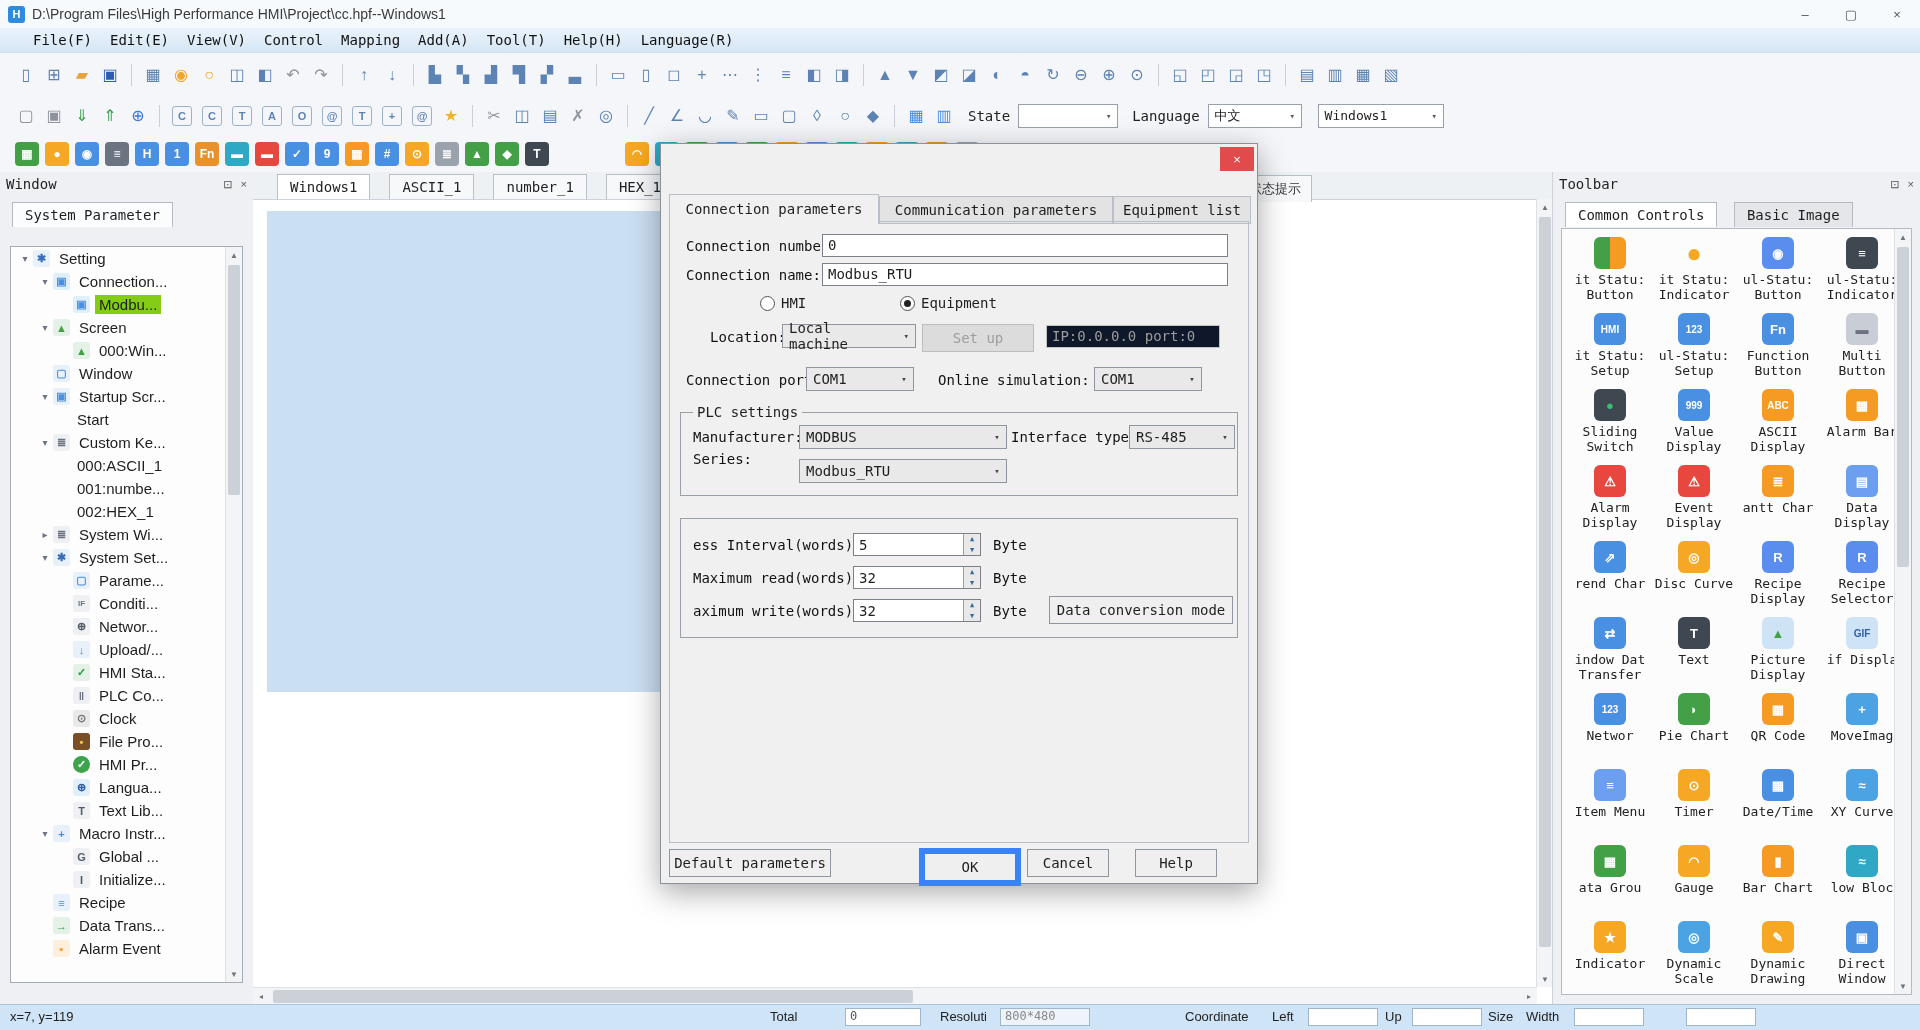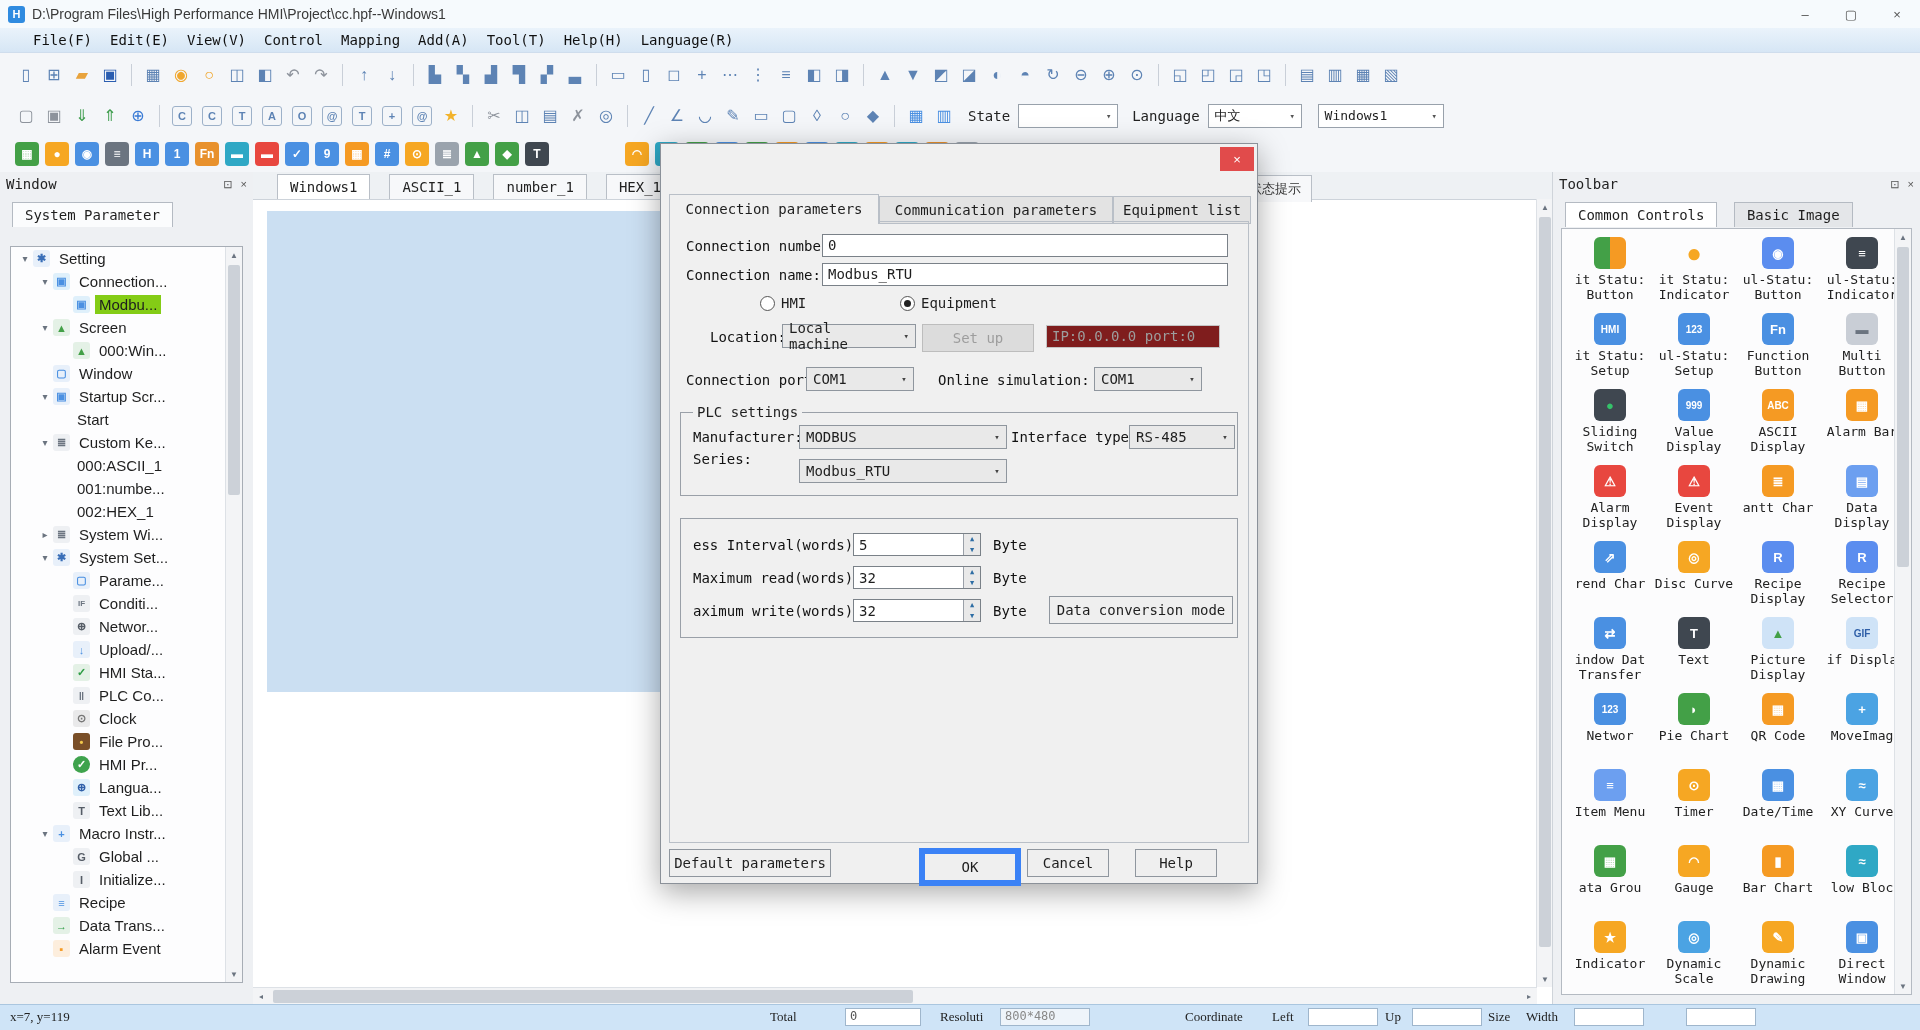--- a/index.html
+++ b/index.html
@@ -80,21 +80,21 @@
   #dtitle{height:30px;background:#fff;display:flex;align-items:center;padding-left:14px;font-size:15px;color:#333}
   #dclose{position:absolute;right:3px;top:3px;width:34px;height:24px;background:#e14b4b;color:#fff;
           display:flex;align-items:center;justify-content:center;font-size:13px}
   .dtab{position:absolute;font-family:"DejaVu Sans Mono",monospace;font-size:14px;text-align:center;
         border:1px solid #b9bfc7;background:#e3e3e3;height:26px;line-height:26px;top:52px}
   .dtab.active{background:#f0f0f0;height:29px;line-height:29px;top:50px;border-bottom:none;z-index:2}
   #dpanel{position:absolute;left:8px;top:77px;width:578px;height:620px;border:1px solid #b9bfc7}
   .dlab{position:absolute;font-family:"DejaVu Sans Mono",monospace;font-size:14px;color:#111;white-space:nowrap}
   .dinput{position:absolute;background:#fff;border:1px solid #7a8188;font-family:"DejaVu Sans Mono",monospace;
           font-size:14px;padding:2px 5px;height:17px;white-space:nowrap}
-  .dinput.dis{background:#7f1d1d;color:#9d9d9d;border-color:#c4c4c4}
+  .dinput.dis{background:#0f172a;color:#9d9d9d;border-color:#c4c4c4}
   .dsel{position:absolute;background:#e9e9e9;border:1px solid #8f969e;height:22px;display:flex;align-items:center;
         font-family:"DejaVu Sans Mono",monospace;font-size:14px;padding-left:6px}
   .dsel .dar{margin-left:auto;width:18px;text-align:center;font-size:9px;color:#444}
   .dbtn{position:absolute;background:#efefef;border:1px solid #8f969e;font-family:"DejaVu Sans Mono",monospace;
         font-size:14px;display:flex;align-items:center;justify-content:center;height:26px}
   .dbtn.dis{background:#dcdcdc;color:#9d9d9d;border-color:#bdbdbd}
   .dbtn.def{border:6px solid #3b82f6}
   .rad{position:absolute;display:flex;align-items:center;font-family:"DejaVu Sans Mono",monospace;font-size:14px}
   .rc{width:13px;height:13px;border:1px solid #555;border-radius:50%;margin-right:6px;background:#fff;
       display:inline-flex;align-items:center;justify-content:center}
@@ -102,21 +102,21 @@
   .grp{position:absolute;border:1px solid #9aa0a8}
   .grp .leg{position:absolute;top:-9px;left:12px;background:#f0f0f0;padding:0 4px;
             font-family:"DejaVu Sans Mono",monospace;font-size:14px}
   .dspin{position:absolute;background:#fff;border:1px solid #7a8188;height:21px;display:flex;align-items:center;
          font-family:"DejaVu Sans Mono",monospace;font-size:14px}
   .dspin .v{padding-left:5px;flex:1}
   .spb{width:16px;height:100%;border-left:1px solid #9aa0a8;display:flex;flex-direction:column;background:#e9e9e9}
   .spb span{flex:1;font-size:7px;color:#2e6da4;display:flex;align-items:center;justify-content:center}
   
   #statusbar{position:absolute;left:0;right:0;bottom:0;height:25px;background:#cfe4f7;border-top:1px solid #aac6df}
-  .st{position:absolute;top:4px;font-family:Liberation Serif, serif;font-size:13px;color:#222}
+  .st{position:absolute;top:4px;font-family:Liberation Sans, sans-serif;font-size:13px;color:#222}
   .stbox{position:absolute;top:3px;height:16px;background:#fff;border:1px solid #9fb6cc;
          font-family:"DejaVu Sans Mono",monospace;font-size:12px;color:#888;padding:0 4px}
 </style>
 </head>
 <body>
 
 <div id="titlebar">
   <div id="appicon">H</div>
   <div id="apptitle">D:\Program Files\High Performance HMI\Project\cc.hpf--Windows1</div>
   <div id="wcontrols" style="margin-left:auto;display:flex">

